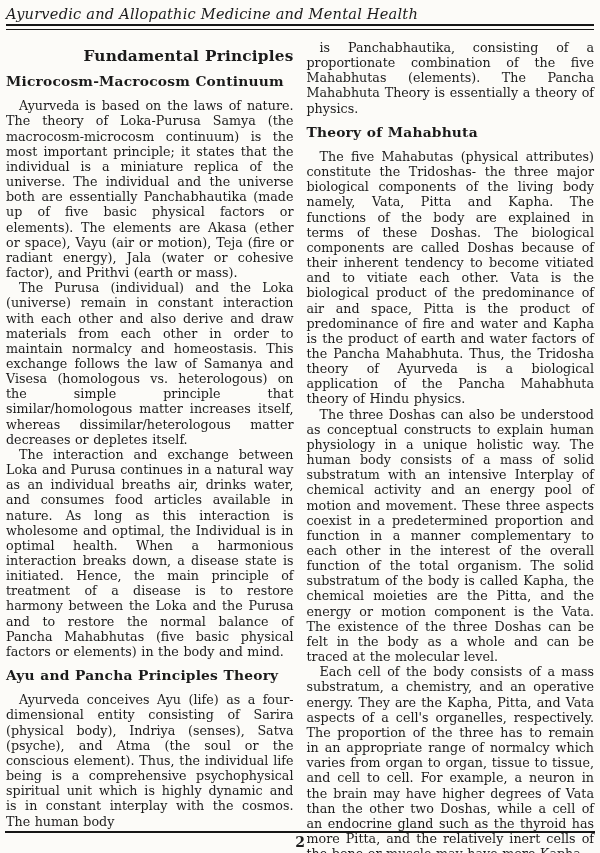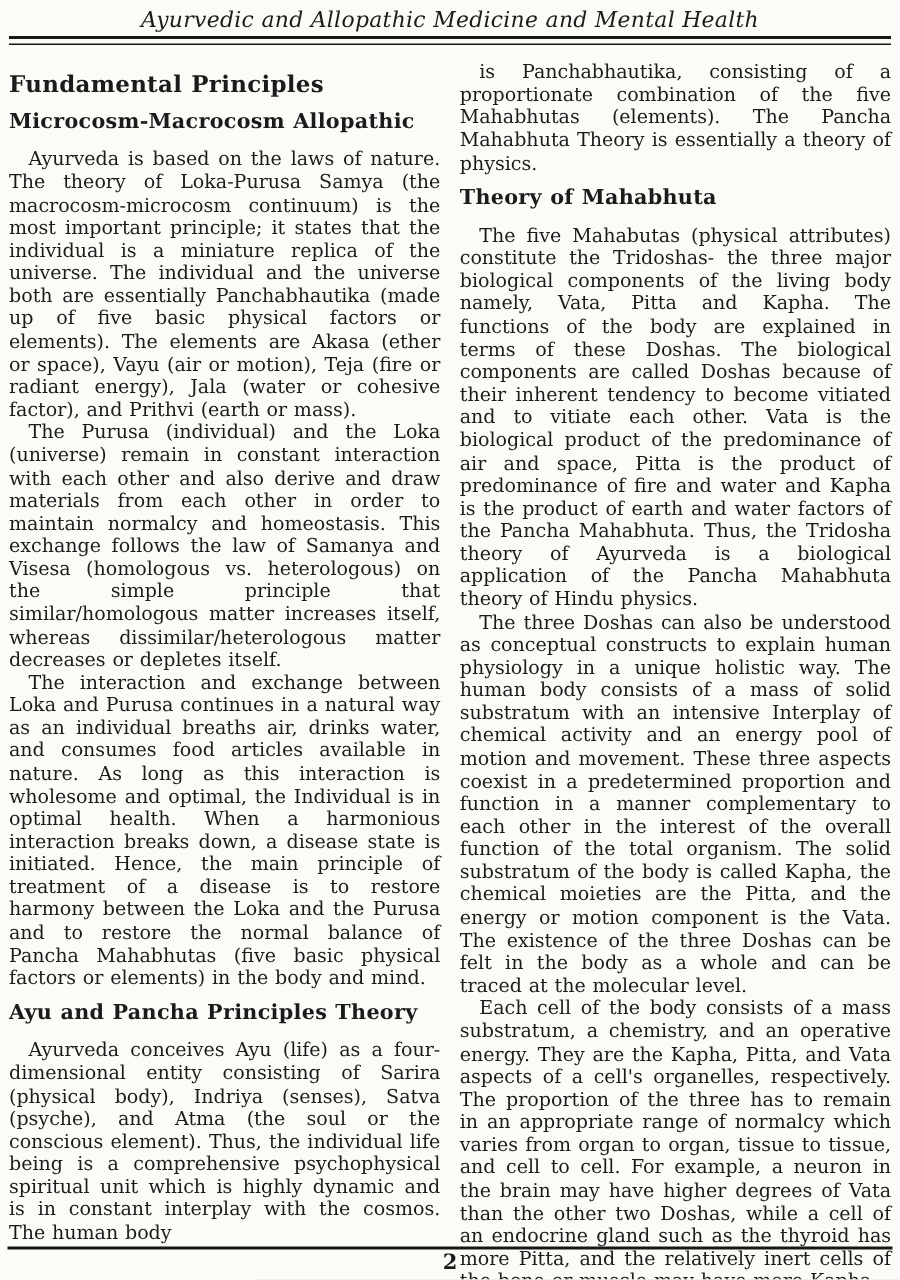--- a/index.html
+++ b/index.html
@@ -13,21 +13,20 @@
     height: 853px;
     margin: 0 auto;
     background: #fcfbf8;
     color: #1b1b1b;
     font-family: "DejaVu Serif", serif;
     box-sizing: border-box;
     padding: 4px 6px 0 6px;
     overflow: hidden;
   }
   .header-title {
-    text-align: center;
     font-style: italic;
     font-size: 14.6px;
     line-height: 17px;
     letter-spacing: 0.2px;
     padding-top: 1px;
   }
   .header-rule {
     margin-top: 2px;
     height: 3px;
     border-top: 2.6px solid #161616;
@@ -46,21 +45,21 @@
     word-spacing: 0.5px;
     hyphens: auto;
   }
   .col p {
     margin: 0;
     text-indent: 13px;
   }
   .section-heading {
     font-size: 15.3px;
     font-weight: bold;
-    text-align: left;
+    text-align: right;
     margin: 9px 0 10px 0;
     letter-spacing: 0.2px;
   }
   .subsection-heading {
     font-size: 13.8px;
     font-weight: bold;
     text-align: left;
     margin: 9px 0 9px 0;
     letter-spacing: 0.2px;
   }
@@ -91,21 +90,21 @@
     <div class="header-title">Ayurvedic and Allopathic Medicine and Mental Health</div>
     <div class="header-rule"></div>
   </div>
 
   <div class="columns">
 
     <div class="col">
 
       <div class="section-heading">Fundamental Principles</div>
 
-      <div class="subsection-heading">Microcosm-Macrocosm Allopathic</div>
+      <div class="subsection-heading">Microcosm-Macrocosm Continuum</div>
 
       <p>Ayurveda is based on the laws of nature. The theory of Loka-Purusa Samya (the macrocosm-microcosm continuum) is the most important principle; it states that the individual is a miniature replica of the universe. The individual and the universe both are essentially Panchabhautika (made up of five basic physical factors or elements). The elements are Akasa (ether or space), Vayu (air or motion), Teja (fire or radiant energy), Jala (water or cohesive factor), and Prithvi (earth or mass).</p>
       <p>The Purusa (individual) and the Loka (universe) remain in constant interaction with each other and also derive and draw materials from each other in order to maintain normalcy and homeostasis. This exchange follows the law of Samanya and Visesa (homologous vs. heterologous) on the simple principle that similar/homologous matter increases itself, whereas dissimilar/heterologous matter decreases or depletes itself.</p>
       <p>The interaction and exchange between Loka and Purusa continues in a natural way as an individual breaths air, drinks water, and consumes food articles available in nature. As long as this interaction is wholesome and optimal, the Individual is in optimal health. When a harmonious interaction breaks down, a disease state is initiated. Hence, the main principle of treatment of a disease is to restore harmony between the Loka and the Purusa and to restore the normal balance of Pancha Mahabhutas (five basic physical factors or elements) in the body and mind.</p>
 
       <div class="subsection-heading">Ayu and Pancha Principles Theory</div>
 
       <p>Ayurveda conceives Ayu (life) as a four-dimensional entity consisting of Sarira (physical body), Indriya (senses), Satva (psyche), and Atma (the soul or the conscious element). Thus, the individual life being is a comprehensive psychophysical spiritual unit which is highly dynamic and is in constant interplay with the cosmos. The human body</p>
     </div>
 

